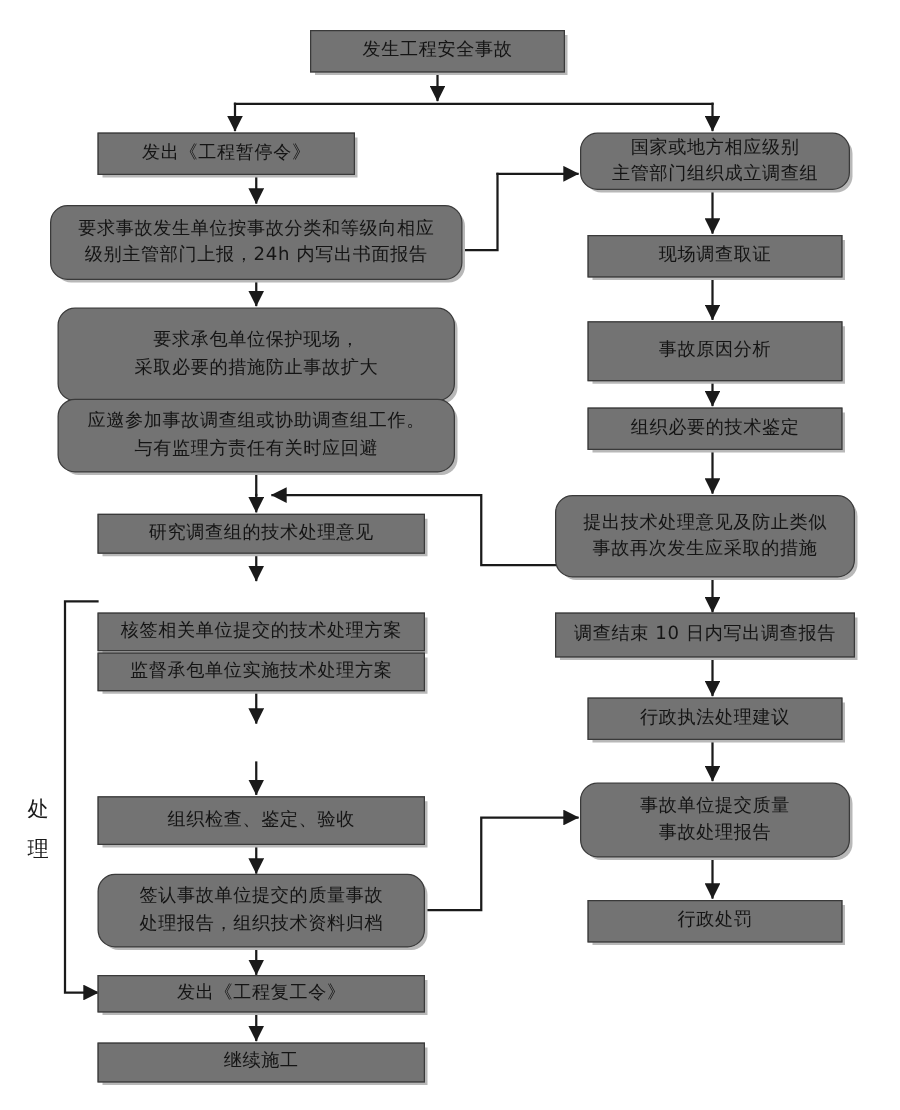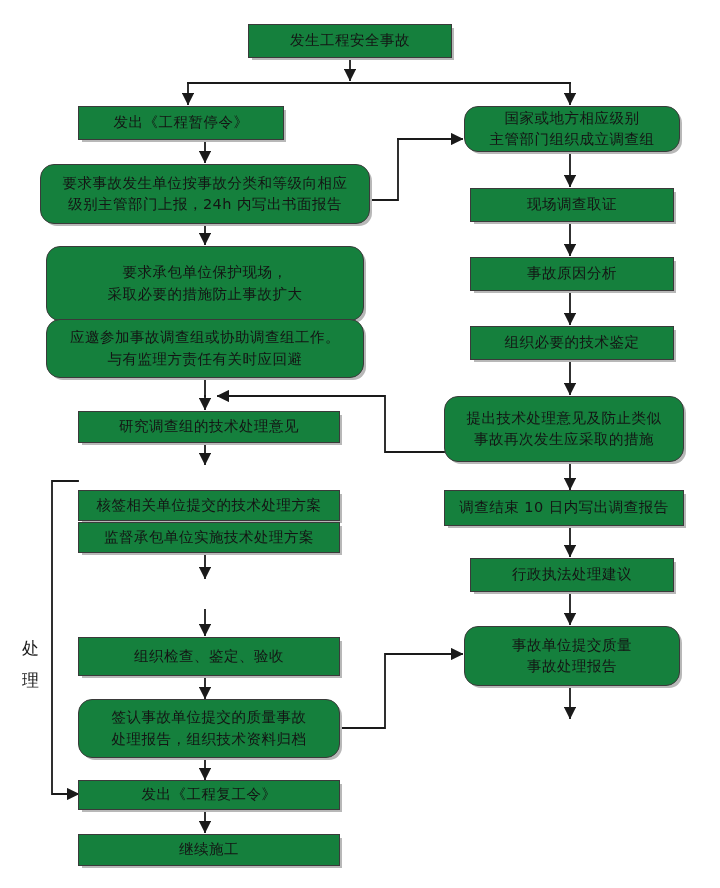--- a/index.html
+++ b/index.html
@@ -22,21 +22,21 @@
     position: absolute;
     left: 0;
     top: 0;
     width: 720px;
     height: 888px;
     pointer-events: none;
   }
   .node {
     position: absolute;
     box-sizing: border-box;
-    background: #15803d;
+    background: #737373;
     border: 1.4px solid #3a3a3a;
     box-shadow: 3px 3px 0 -1px #b8b8b8;
     display: flex;
     align-items: center;
     justify-content: center;
     text-align: center;
     color: #141414;
     font-size: 14.5px;
     line-height: 1.45;
     letter-spacing: 0.5px;
@@ -169,21 +169,21 @@
 
   <div class="node two-line" style="left:464px; top:106px; width:216px; height:46px;">
     <span class="txt">国家或地方相应级别
 主管部门组织成立调查组</span>
   </div>
 
   <div class="node" style="left:470px; top:188px; width:204px; height:34px;">
     <span class="txt">现场调查取证</span>
   </div>
 
-  <div class="node" style="left:470px; top:257px; width:204px; height:34px;">
+  <div class="node" style="left:470px; top:257px; width:204px; height:48px;">
     <span class="txt">事故原因分析</span>
   </div>
 
   <div class="node" style="left:470px; top:326px; width:204px; height:34px;">
     <span class="txt">组织必要的技术鉴定</span>
   </div>
 
   <div class="node two-line" style="left:444px; top:396px; width:240px; height:66px;">
     <span class="txt">提出技术处理意见及防止类似
 事故再次发生应采取的措施</span>
@@ -195,14 +195,17 @@
 
   <div class="node" style="left:470px; top:558px; width:204px; height:34px;">
     <span class="txt">行政执法处理建议</span>
   </div>
 
   <div class="node two-line" style="left:464px; top:626px; width:216px; height:60px;">
     <span class="txt">事故单位提交质量
 事故处理报告</span>
   </div>
 
+  <div class="node" style="left:470px; top:720px; width:204px; height:34px;">
+    <span class="txt">行政处罚</span>
+  </div>
 
 </div>
 
 </body></html>

